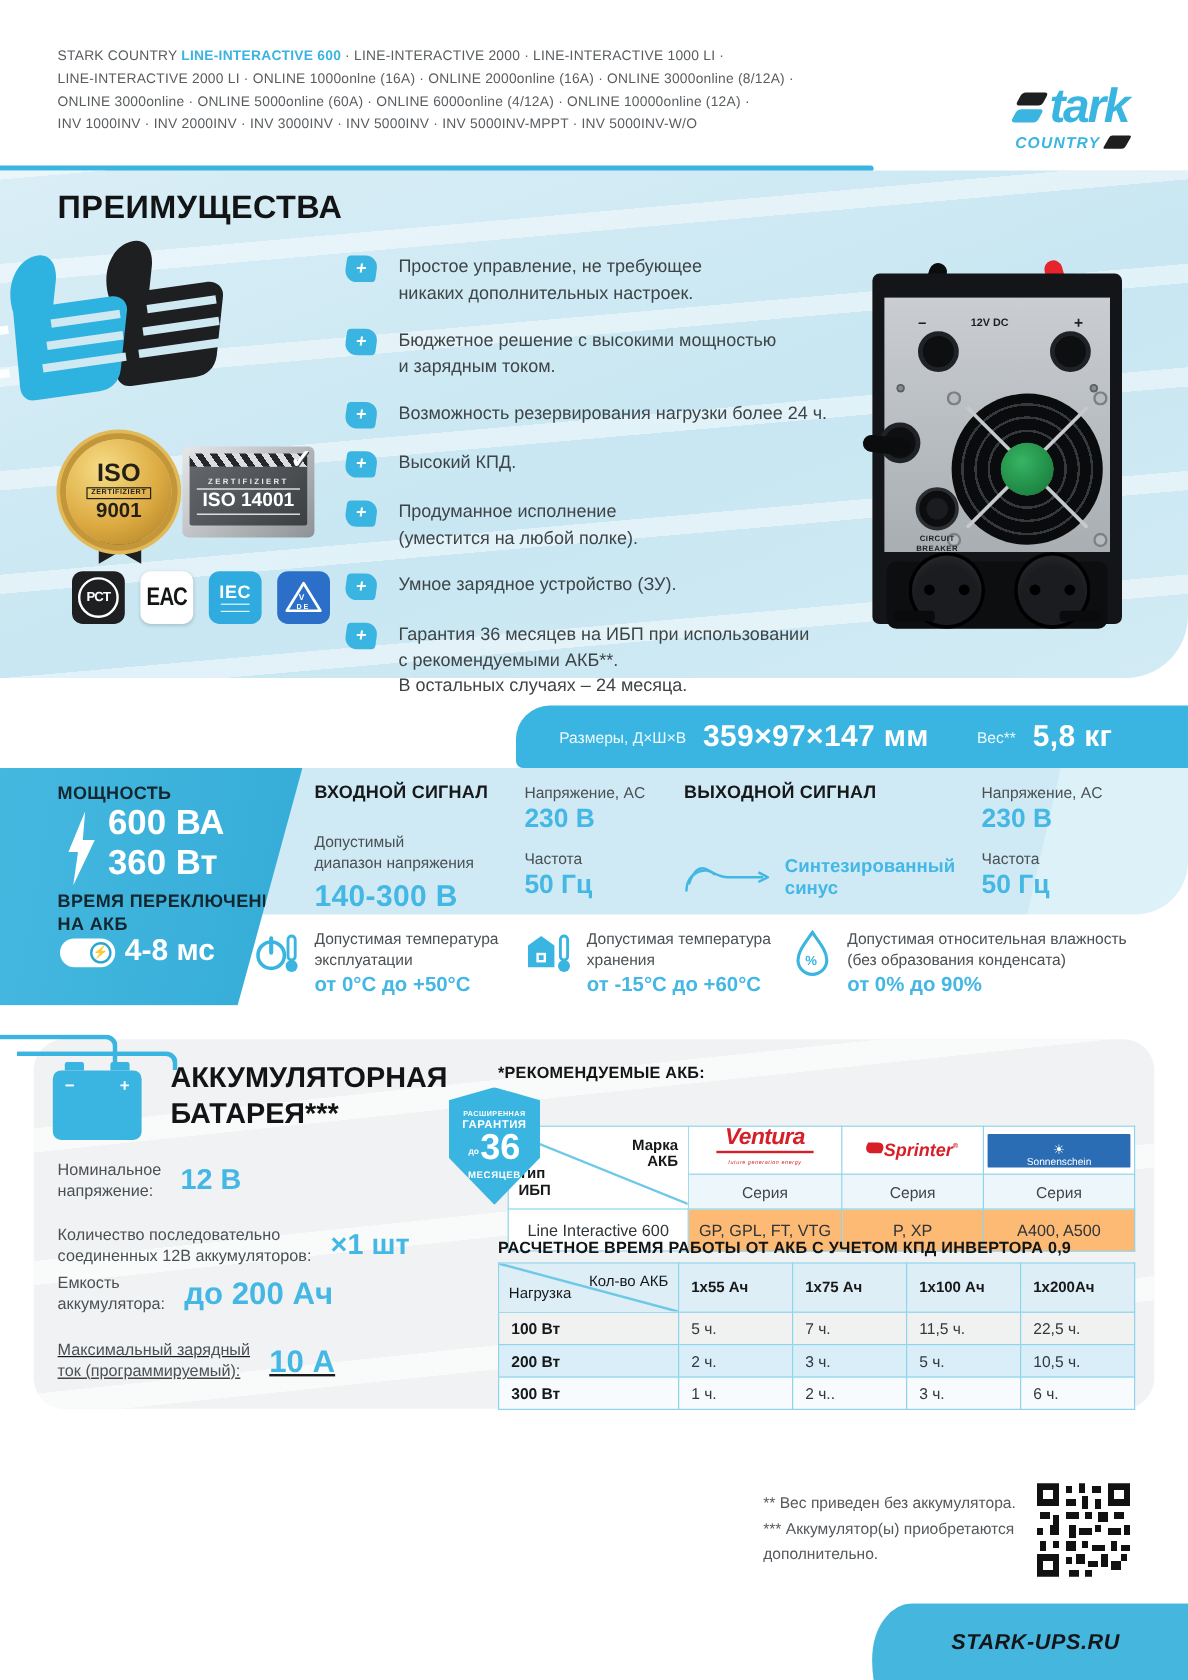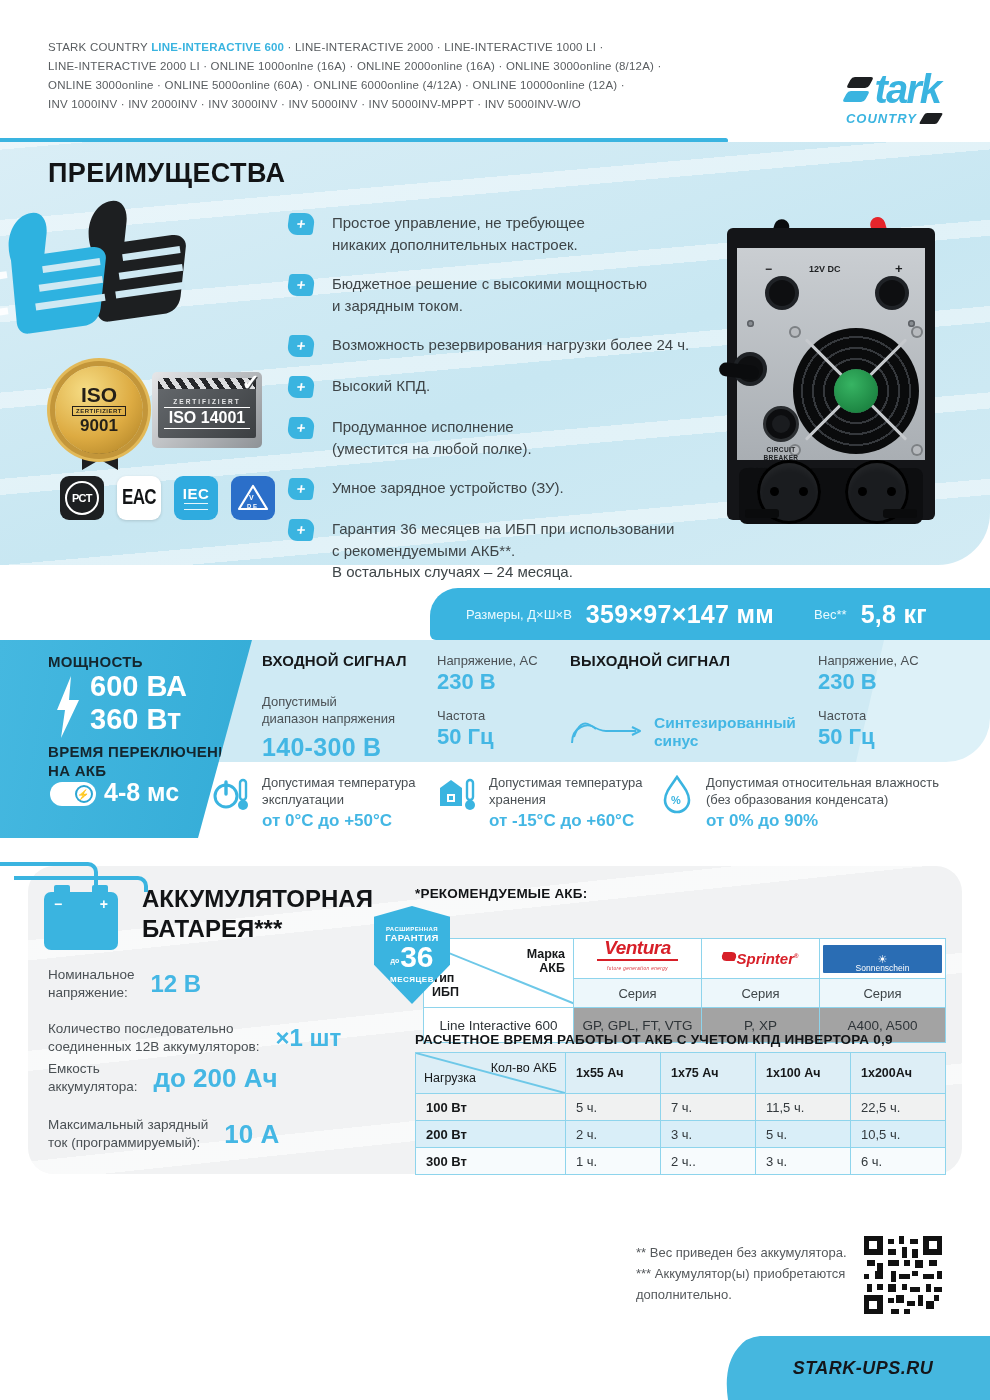--- a/index.html
+++ b/index.html
@@ -144,21 +144,21 @@
   #bat-icon{left:44px;top:892px;width:74px;height:58px;background:var(--cyan);border-radius:7px;z-index:2;}
   #bat-icon .term{position:absolute;top:-7px;width:16px;height:7px;background:var(--cyan);border-radius:2px 2px 0 0;}
   #bat-icon .sign{position:absolute;top:4px;color:#fff;font-size:14px;font-weight:800;}
   .wire{position:absolute;border-top:4px solid var(--cyan);border-right:4px solid var(--cyan);border-top-right-radius:10px;}
   #wire1{left:-50px;top:-30px;width:100px;height:26px;}
   #wire2{left:-30px;top:-16px;width:130px;height:12px;}
   #bat-title{left:142px;top:884px;font-size:24px;line-height:30px;font-weight:800;color:#121416;}
   .bat-field{position:absolute;display:flex;align-items:center;gap:16px;}
   .bat-field .lab{font-size:13.5px;line-height:18px;color:var(--gray);}
   .bat-field .val{font-size:24px;font-weight:800;color:var(--cyan-txt);white-space:nowrap;}
-  #bf0{left:48px;top:966px;} #bf1{left:48px;top:1020px;} #bf2{left:48px;top:1060px;} #bf3{left:48px;top:1116px;}
+  #bf0{left:48px;top:966px;} #bf1{left:48px;top:1020px;} #bf2{left:48px;top:1060px;} #bf3{left:48px;top:1116px;text-decoration:underline;}
   #bf2 .val,#bf3 .val{font-size:26px;}
   #shield{left:374px;top:906px;width:76px;height:98px;background:var(--cyan);z-index:3;
       clip-path:polygon(50% 0,100% 11%,100% 60%,50% 100%,0 60%,0 11%);
       display:flex;flex-direction:column;align-items:center;justify-content:center;color:#fff;text-align:center;}
   #shield .s1{font-size:6px;font-weight:700;letter-spacing:.4px;}
   #shield .s2{font-size:9.5px;font-weight:800;letter-spacing:.4px;}
   #shield .s36{font-size:30px;font-weight:800;line-height:28px;display:flex;align-items:flex-start;gap:1px;}
   #shield .do{font-size:7px;font-weight:700;margin-top:4px;}
   #shield .s3{font-size:8px;font-weight:800;letter-spacing:.5px;}
 
@@ -166,21 +166,21 @@
   table{border-collapse:collapse;}
   #rec-table{position:absolute;left:423px;top:906px;width:522px;table-layout:fixed;
       border:1.5px solid #6ec8e8;background:#fff;margin-top:32px;}
   #rec-table td{border:1px solid #8ed4ec;text-align:center;vertical-align:middle;}
   .diag-cell{position:relative;background:#fff;overflow:hidden;}
   .diag-line{position:absolute;left:-10%;top:48%;width:120%;height:1.5px;background:#6ec8e8;transform-origin:center;}
   .diag-top{position:absolute;right:8px;top:8px;font-size:12.5px;font-weight:800;color:#16181a;text-align:right;line-height:14px;}
   .diag-bot{position:absolute;left:8px;bottom:8px;font-size:12.5px;font-weight:800;color:#16181a;text-align:left;line-height:14px;}
   .brand-cell{height:34px;background:#fff;}
   .seriya{height:26px;font-size:13px;color:#3e4548;background:#edf7fb;}
-  .rec-data{height:32px;font-size:13.5px;color:#2e3438;background:#a3a3a3;}
+  .rec-data{height:32px;font-size:13.5px;color:#2e3438;background:#fdba74;}
   .rec-type{background:#fff;font-size:13.5px;color:#2e3438;}
   .ventura{color:#d71f28;font-style:italic;font-weight:900;font-size:19px;line-height:16px;letter-spacing:-.5px;}
   .ventura small{display:block;font-size:4.5px;font-weight:400;letter-spacing:.5px;border-top:2px solid #d71f28;margin:1px 22px 0;}
   .sprinter{color:#d71f28;font-style:italic;font-weight:800;font-size:15px;position:relative;display:inline-block;padding-left:14px;}
   .sprinter::before{content:"";position:absolute;left:-2px;top:2px;width:16px;height:9px;background:#d71f28;
       border-radius:0 8px 0 8px;transform:skewX(-30deg);}
   .sprinter sup{font-size:6px;}
   .sonnen{display:inline-flex;flex-direction:column;align-items:center;justify-content:flex-end;
       width:96%;height:28px;background:#2a6db4;color:#fff;font-size:8.5px;border-radius:1px;position:relative;}
   .sonnen .sun{font-size:11px;line-height:8px;color:#fff;}

